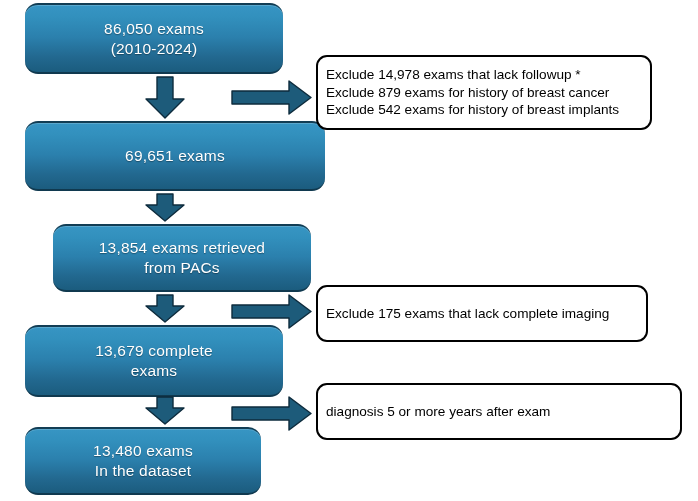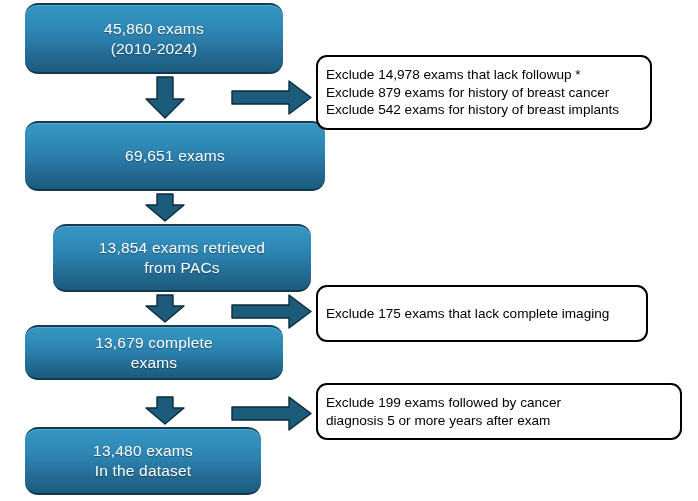--- a/index.html
+++ b/index.html
@@ -59,29 +59,29 @@
   .arrow {
     position: absolute;
   }
   .arrow svg { display: block; }
 </style>
 </head>
 <body>
 
 <div id="canvas">
 
-  <div class="flow-box" style="left:25px; top:3px; width:258px; height:71px;">45,860 exams
+  <div class="flow-box" style="left:25px; top:3px; width:258px; height:71px;">86,050 exams
 (2010-2024)</div>
 
   <div class="flow-box" style="left:25px; top:121px; width:300px; height:70px;">69,651 exams</div>
 
   <div class="flow-box" style="left:25px; top:224px; width:258px; height:68px;margin-left:28px;">13,854 exams retrieved
 from PACs</div>
 
-  <div class="flow-box" style="left:25px; top:325px; width:258px; height:55px;">13,679 complete
+  <div class="flow-box" style="left:25px; top:325px; width:258px; height:72px;">13,679 complete
 exams</div>
 
   <div class="flow-box" style="left:25px; top:427px; width:236px; height:68px;">13,480 exams
 In the dataset</div>
 
   <div class="arrow" style="left:144px; top:76px;">
     <svg width="42" height="44" viewBox="0 0 42 44">
       <path d="M13 1 L29 1 L29 23 L40 23 L21 42 L2 23 L13 23 Z" fill="#1d5b7a" stroke="#0d2b3c" stroke-width="1.4" stroke-linejoin="round"></path>
     </svg>
   </div>
@@ -126,17 +126,16 @@
     <span>Exclude 14,978 exams that lack followup *</span>
     <span>Exclude 879 exams for history of breast cancer</span>
     <span>Exclude 542 exams for history of breast implants</span>
   </div>
 
   <div class="excl-box" style="left:316px; top:285px; width:332px; height:57px;">
     <span>Exclude 175 exams that lack complete imaging</span>
   </div>
 
   <div class="excl-box" style="left:316px; top:383px; width:366px; height:57px;">
-    <span>Exclude 199 exams followed by cancer</span>
     <span> diagnosis 5 or more years after exam</span>
   </div>
 
 </div>
 
 </body></html>

